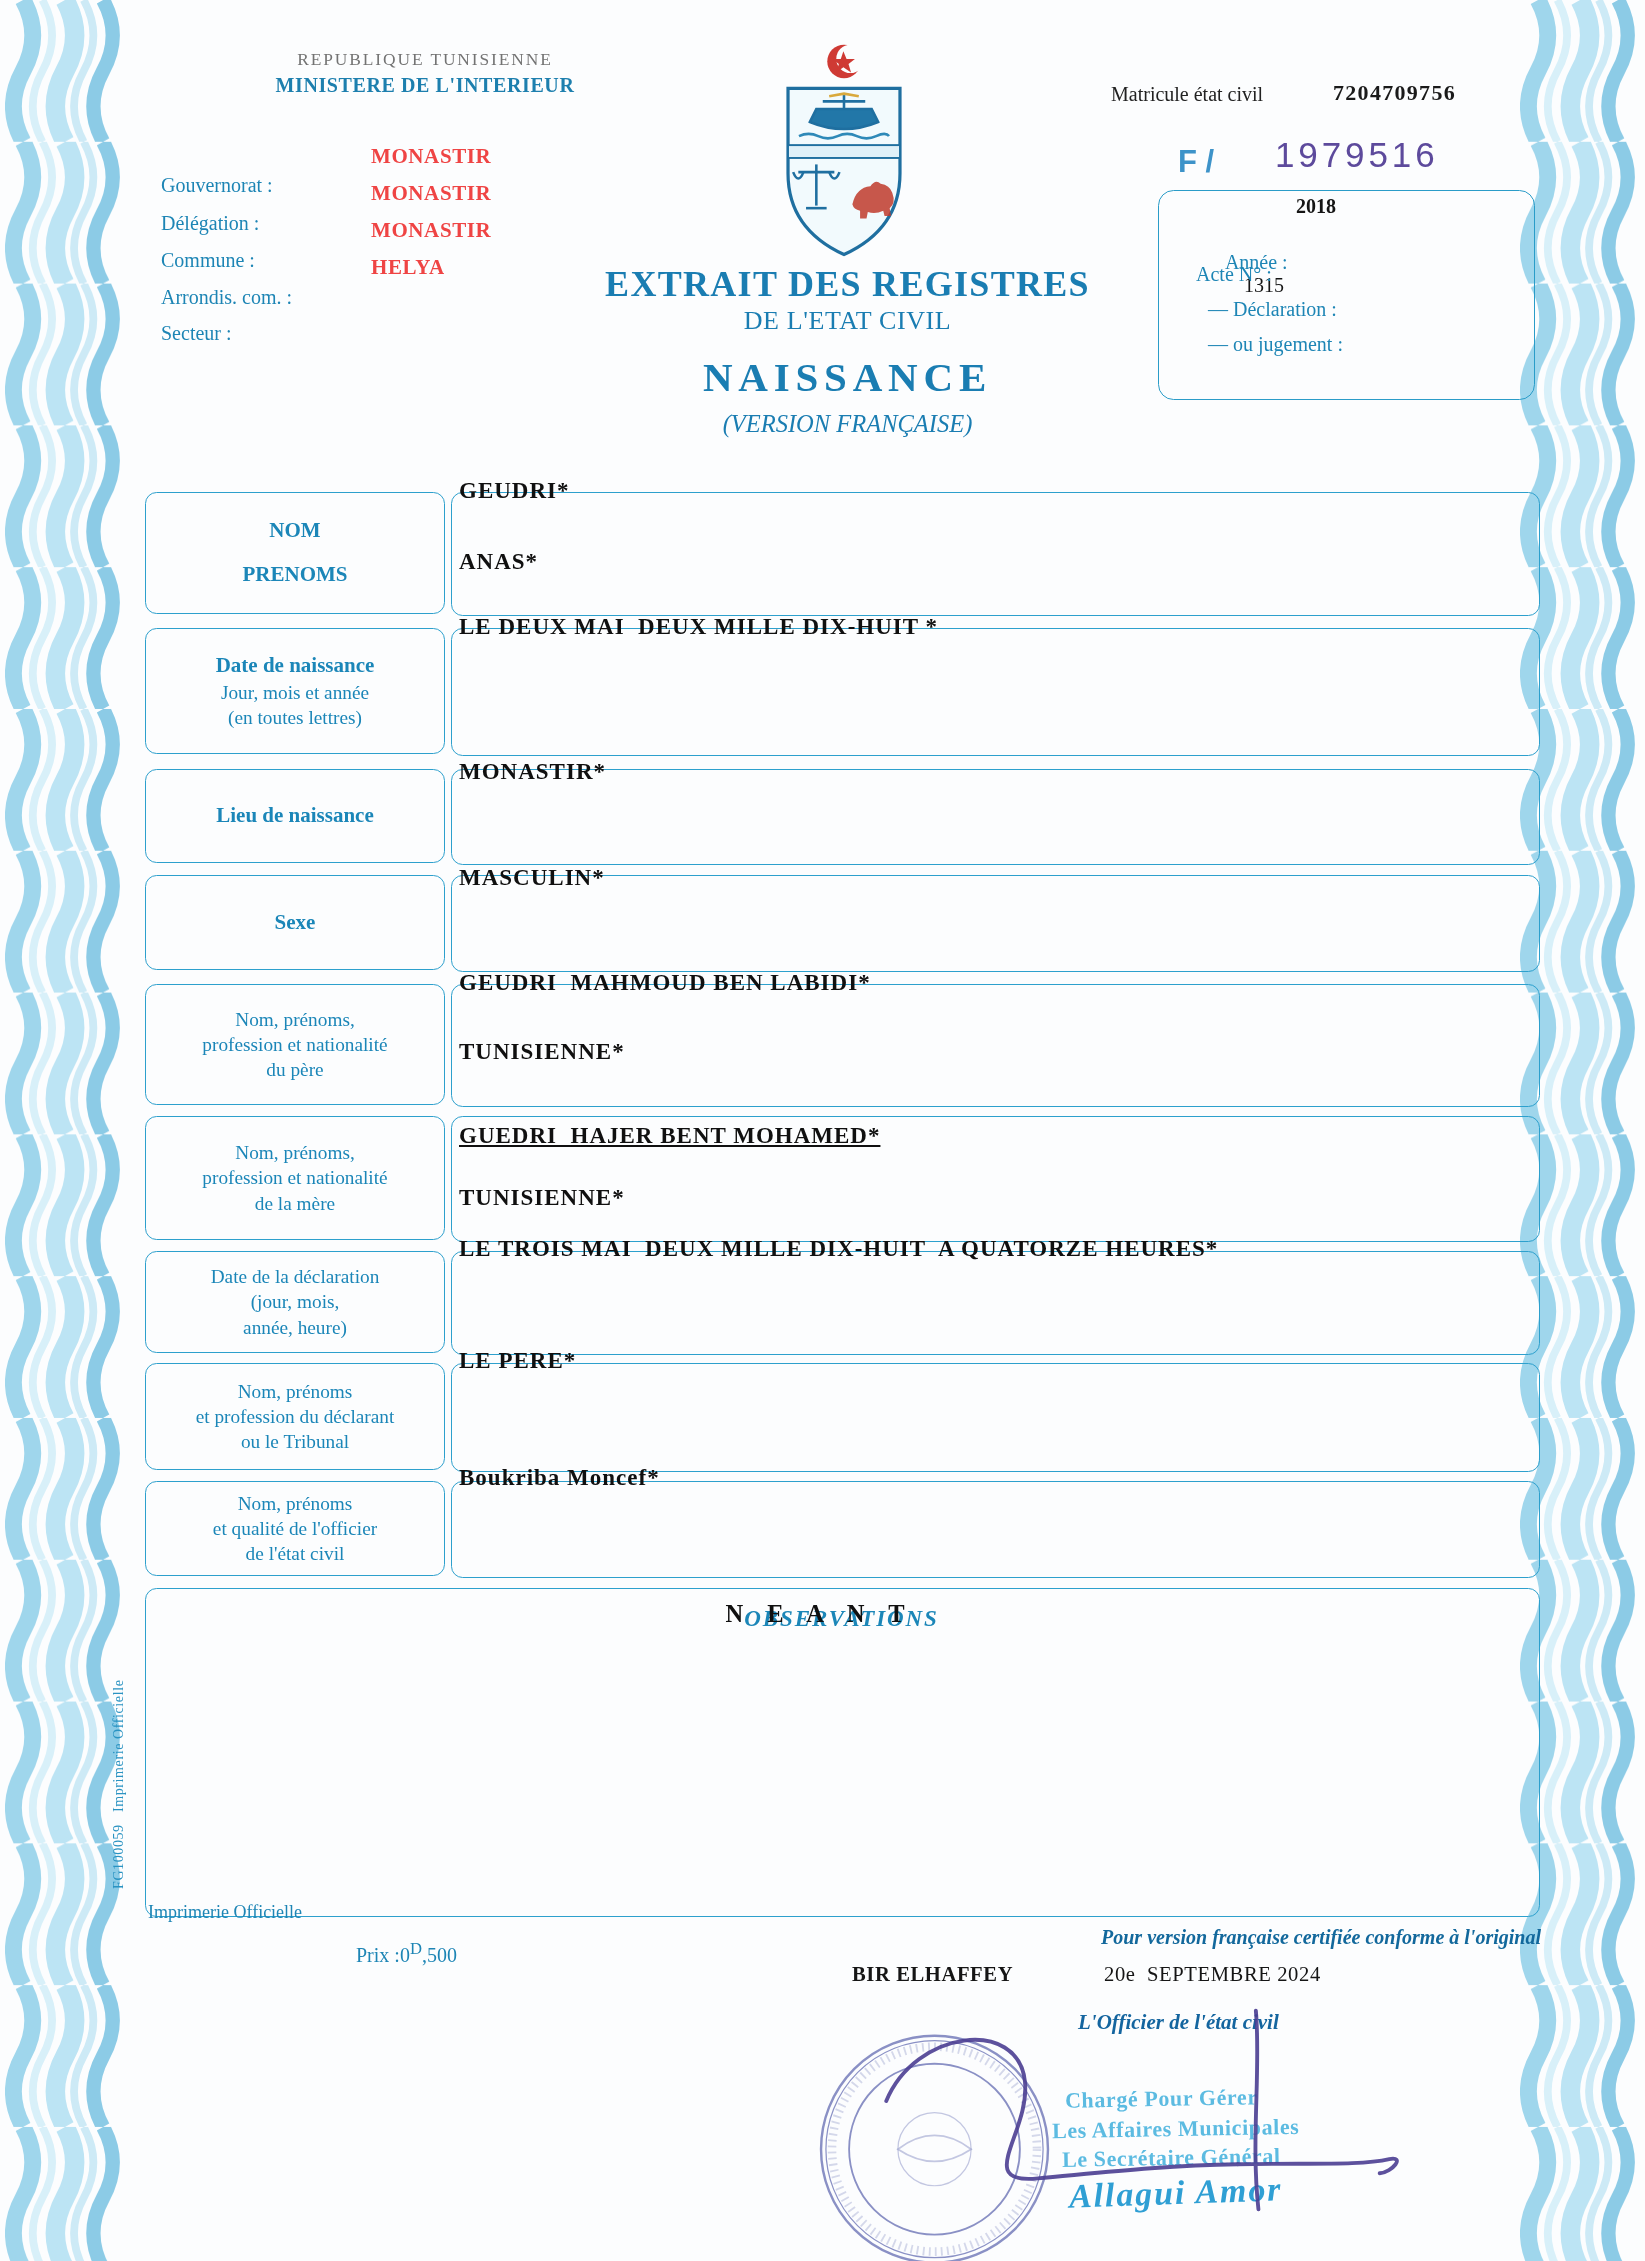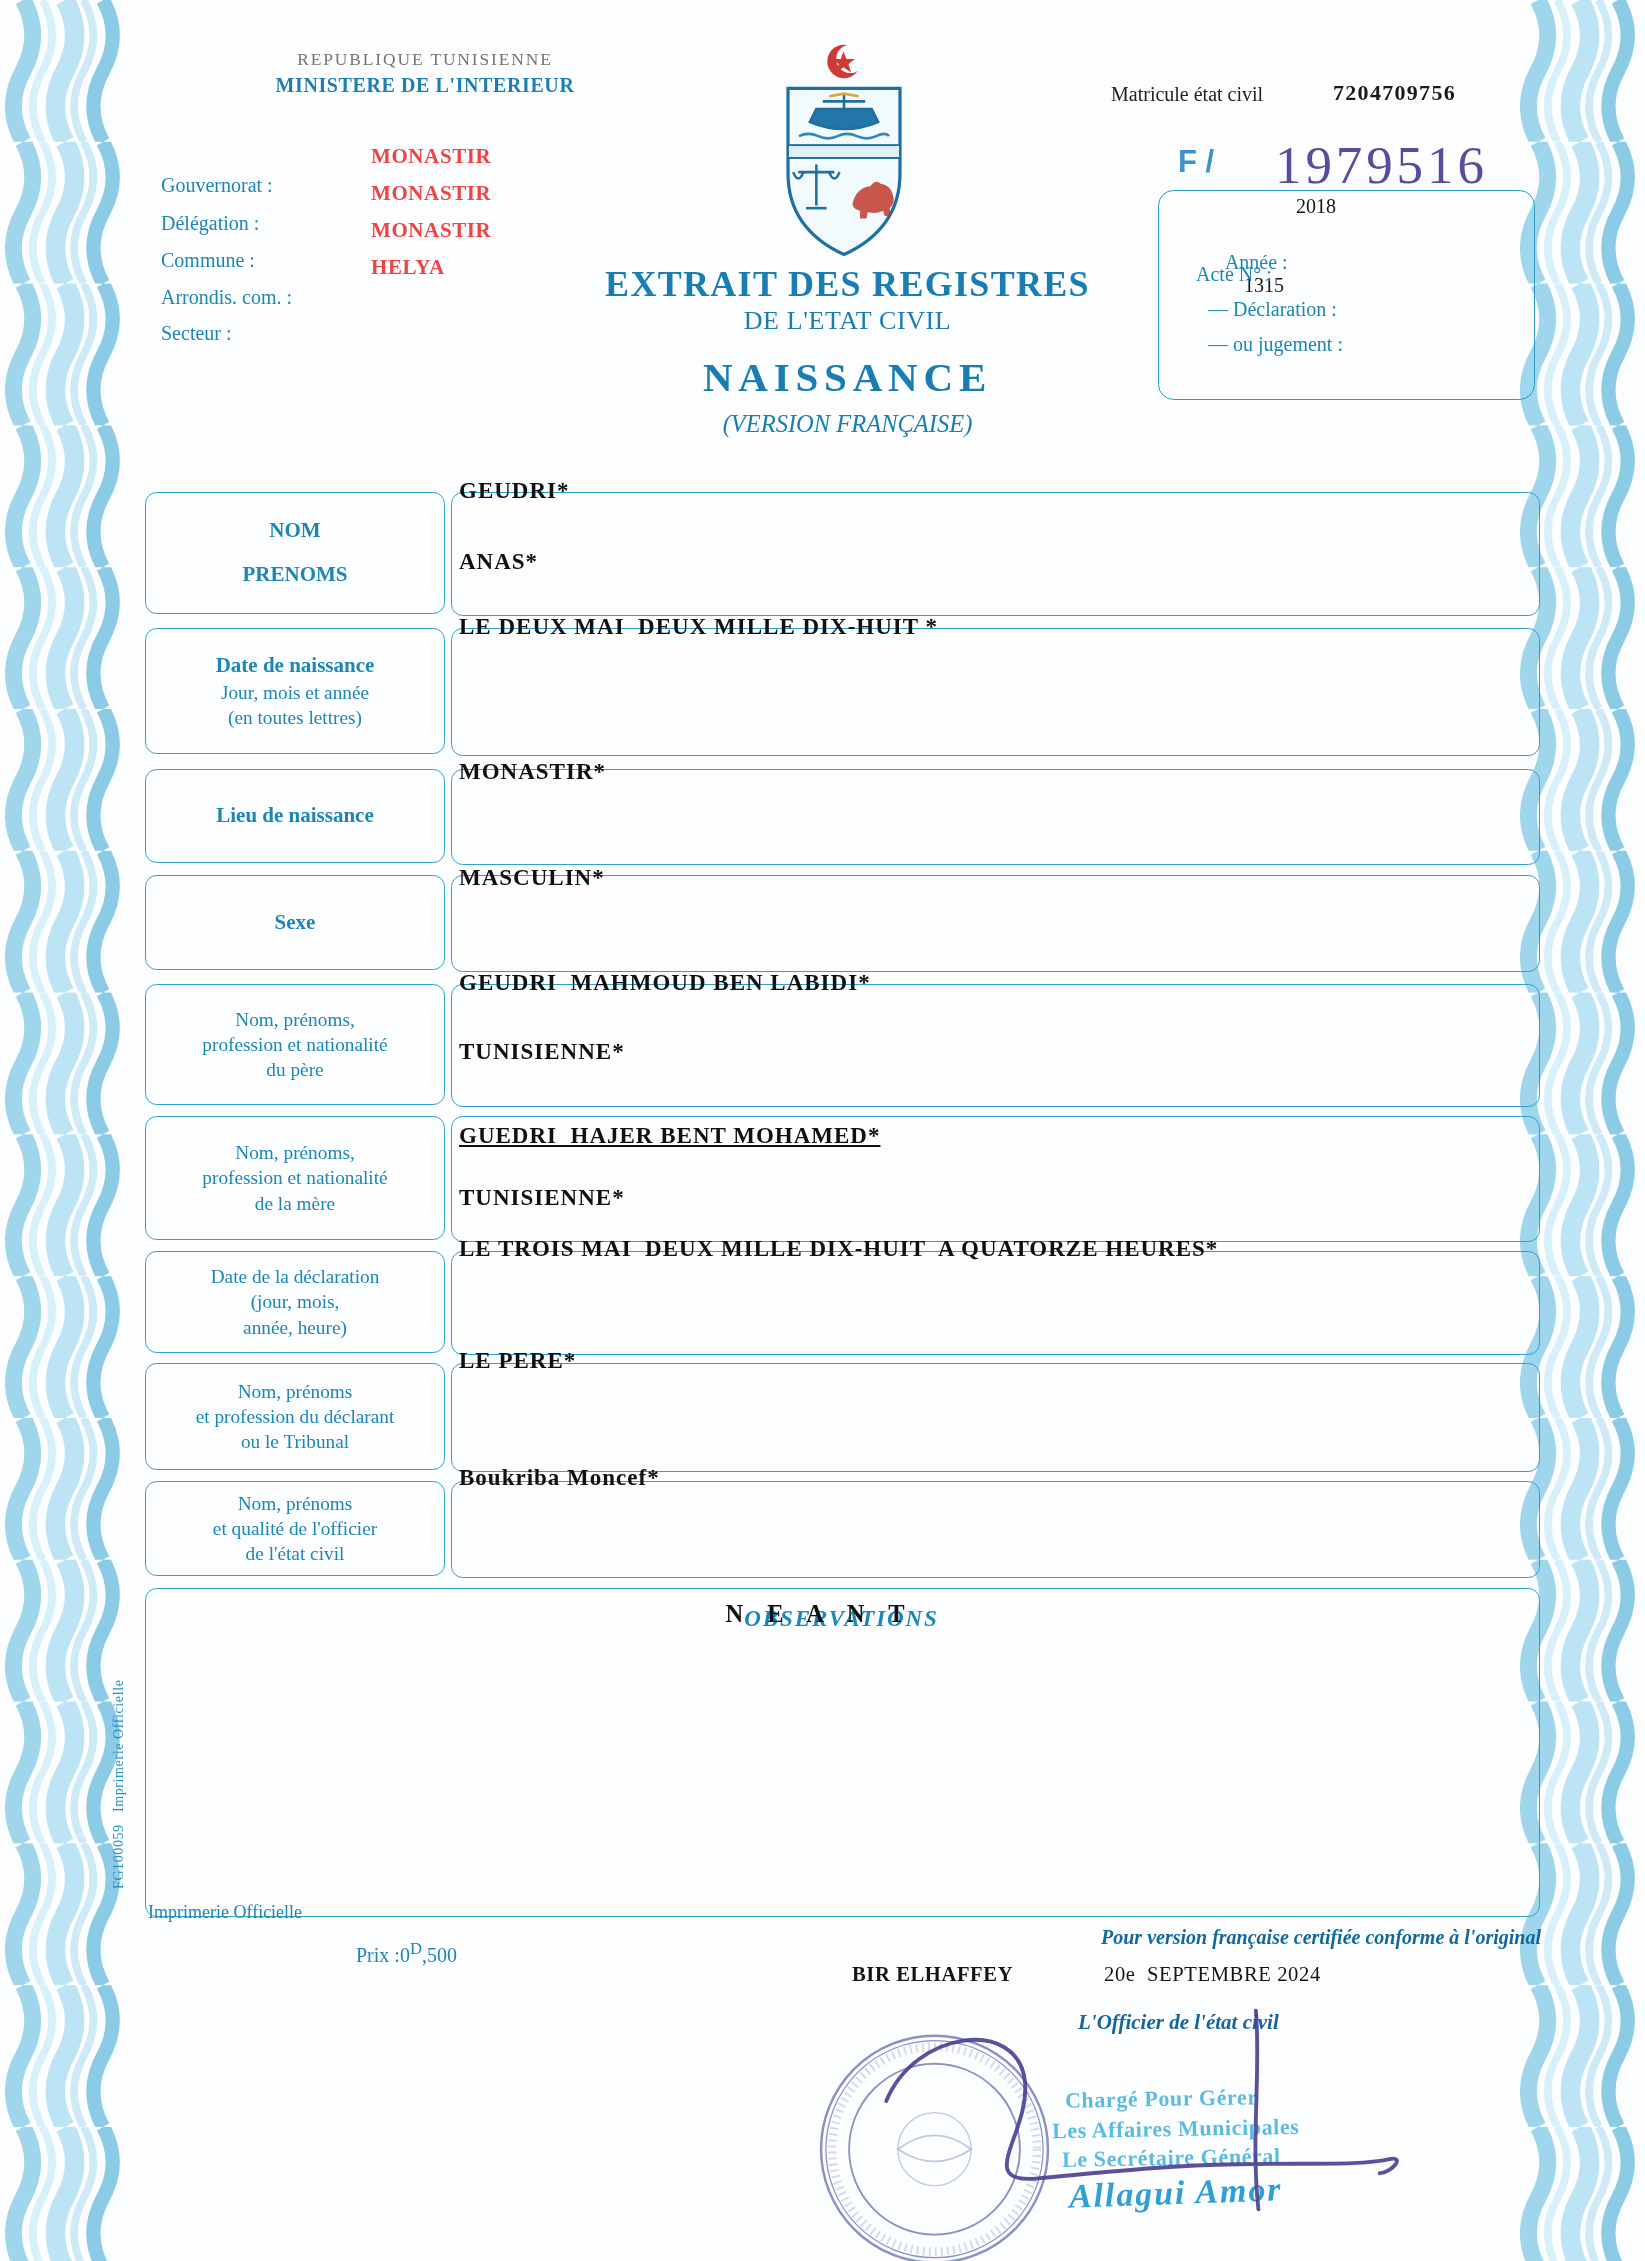--- a/index.html
+++ b/index.html
@@ -18,21 +18,21 @@
   
   .title-wrap{left:451px;top:263px;width:793px;text-align:center;color:#1a7db2;}
   .t1{font-size:36px;font-weight:bold;letter-spacing:1.3px;}
   .t2{font-size:26px;margin-top:1.3px;letter-spacing:0.6px;}
   .t3{font-size:41px;font-weight:bold;letter-spacing:5.8px;margin-top:17px;}
   .t4{font-size:24.5px;font-style:italic;margin-top:9px;}
   
   .matricule-label{font-size:20px;color:#222;}
   .matricule-value{font-size:22px;font-weight:bold;color:#1a1a1a;letter-spacing:1.3px;}
   .serial-prefix{font-size:31px;font-weight:bold;color:#3d93c9;font-family:"Liberation Sans",sans-serif;}
-  .serial-number{font-size:53px;color:#5d4a9c;font-family:Liberation Serif, serif;letter-spacing:3.9px;}
+  .serial-number{font-size:35px;color:#5d4a9c;font-family:Liberation Sans, sans-serif;letter-spacing:3.9px;}
   .acte-box{left:1158px;top:190px;width:375px;height:208px;border:1.9px solid #2a9cc8;border-radius:15.5px;}
   .acte-line{position:absolute;font-size:20px;color:#1d85b5;white-space:pre;}
   .acte-black{color:#151515;font-weight:bold;}
   
   .rowbox{position:absolute;border:1.9px solid #2da0cd;border-radius:11.6px;background:transparent;}
   .lblbox{display:flex;flex-direction:column;align-items:center;justify-content:center;text-align:center;padding:2.6px 6.4px;box-sizing:border-box;}
   .lbl{font-size:19.3px;line-height:1.30;color:#1b86b8;}
   .lbl.strong{font-size:21px;font-weight:bold;}
   .gap1 .lbl{margin:8.4px 0;}
   .val{position:absolute;font-size:23px;font-weight:600;letter-spacing:1px;color:#101010;white-space:pre;}
@@ -129,21 +129,21 @@
     <div class="t3">NAISSANCE</div>
     <div class="t4">(VERSION FRANÇAISE)</div>
   </div>
 
   <div class="abs matricule-label" style="left:1111px;top:83px;">Matricule état civil</div>
   <div class="abs matricule-value" style="left:1333px;top:80px;">7204709756</div>
   <div class="abs serial-prefix" style="left:1178px;top:144px;">F /</div>
   <div class="abs serial-number" style="left:1275px;top:135px;">1979516</div>
 
   <div class="abs acte-box">
-    <div class="acte-line acte-black" style="left:137px;top:3.9px;font-weight:normal;">2018</div>
+    <div class="acte-line acte-black" style="left:137px;top:3.9px;font-weight:bold;">2018</div>
     <div class="acte-line" style="left:37px;top:37px;">
       <span>Année :</span>
       <span class="acte-black" style="margin-left:18px;font-weight:normal;">1315</span>
     </div>
     <div class="acte-line" style="left:37px;top:72px;">Acte N° :</div>
     <div class="acte-line" style="left:49px;top:107px;">— Déclaration :</div>
     <div class="acte-line" style="left:49px;top:142px;">— ou jugement :</div>
   </div>
 
   <div class="rowbox lblbox gap1" style="left:145px;top:492px;width:300px;height:122px;">

